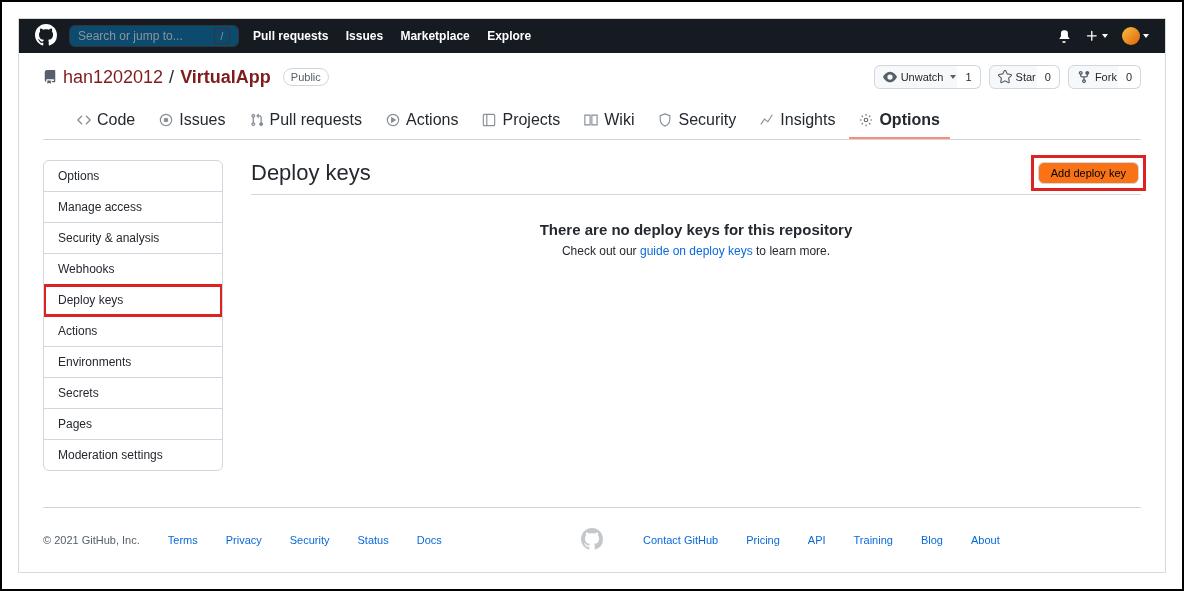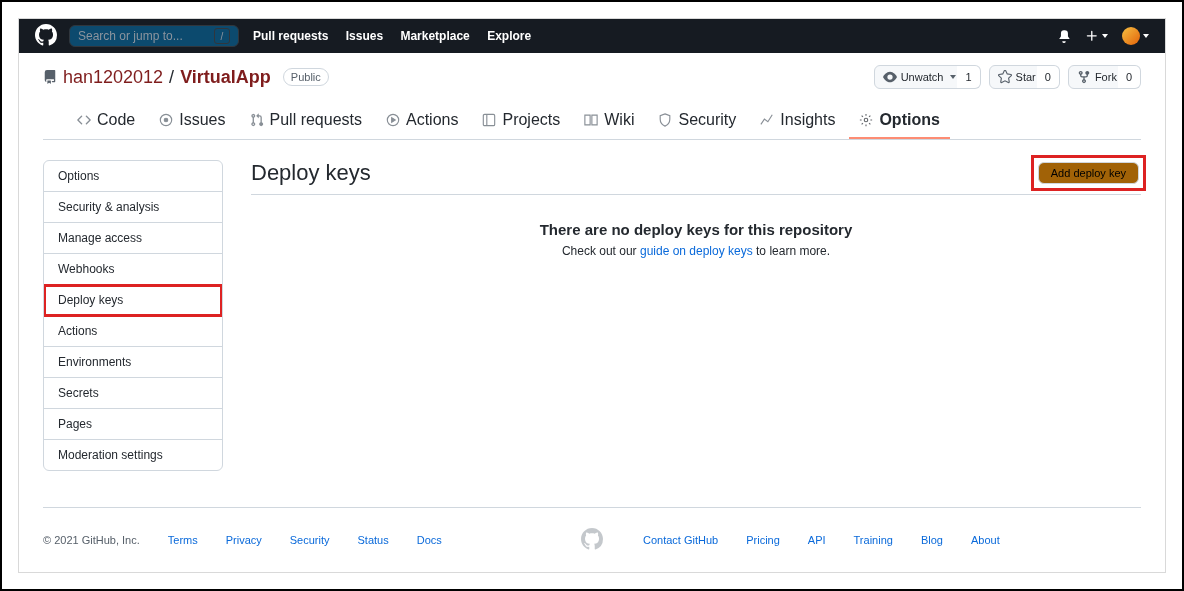--- a/index.html
+++ b/index.html
@@ -34,21 +34,21 @@
     .main { display:flex; padding:20px 24px 24px 24px; gap:24px; }
     .sidebar { width:180px; border:1px solid #d0d7de; border-radius:6px; overflow:hidden; }
     .sidebar .item { display:block; padding:8px 14px; font-size:12px; color:#24292f; border-bottom:1px solid #d0d7de; cursor:pointer; }
     .sidebar .item:last-child { border-bottom:none; }
     .sidebar .item.active { background:#fff; font-weight:400; }
     .highlight-red { outline:3px solid #d22; outline-offset:-2px; }
 
     .content { flex:1; padding-left: 4px; }
     .content-head { display:flex; align-items:center; border-bottom:1px solid #d0d7de; padding-bottom:8px; margin-bottom:20px; }
     .content-head h2 { font-size:22px; font-weight:400; }
-    .add-btn { margin-left:auto; border:1px solid #d0d7de; background:#a16207; border-radius:6px; padding:4px 12px; font-size:11px; font-weight:500; cursor:pointer; }
+    .add-btn { margin-left:auto; border:1px solid #d0d7de; background:#f97316; border-radius:6px; padding:4px 12px; font-size:11px; font-weight:500; cursor:pointer; }
     .add-highlight { outline:3px solid #d22; outline-offset:2px; padding:2px; }
 
     .empty { text-align:center; margin-top:26px; }
     .empty h3 { font-size:15px; font-weight:600; margin-bottom:6px; }
     .empty p { font-size:12px; color:#24292f; }
     .empty a { color:#0969da; text-decoration:none; }
 
     .footer-divider { border-top:1px solid #d0d7de; margin:0 24px; }
     .footer { padding:20px 24px; display:flex; align-items:center; font-size:11px; color:#57606a; }
     .footer .left, .footer .right { display:flex; gap:28px; align-items:center; flex:1; }
@@ -197,22 +197,22 @@
               <path d="M8 1v2M8 13v2M3 3l1.5 1.5M11.5 11.5L13 13M1 8h2M13 8h2M3 13l1.5-1.5M11.5 4.5L13 3"></path>
             </svg>
             <span>Options</span>
           </div>
       </div>
     </div>
 
     <div class="main">
       <div class="sidebar">
         <span class="item">Options</span>
+        <span class="item">Manage access</span>
         <span class="item">Security &amp; analysis</span>
-        <span class="item">Manage access</span>
         <span class="item">Webhooks</span>
         <span class="item active highlight-red">Deploy keys</span>
         <span class="item">Actions</span>
         <span class="item">Environments</span>
         <span class="item">Secrets</span>
         <span class="item">Pages</span>
         <span class="item">Moderation settings</span>
       </div>
 
       <div class="content">

